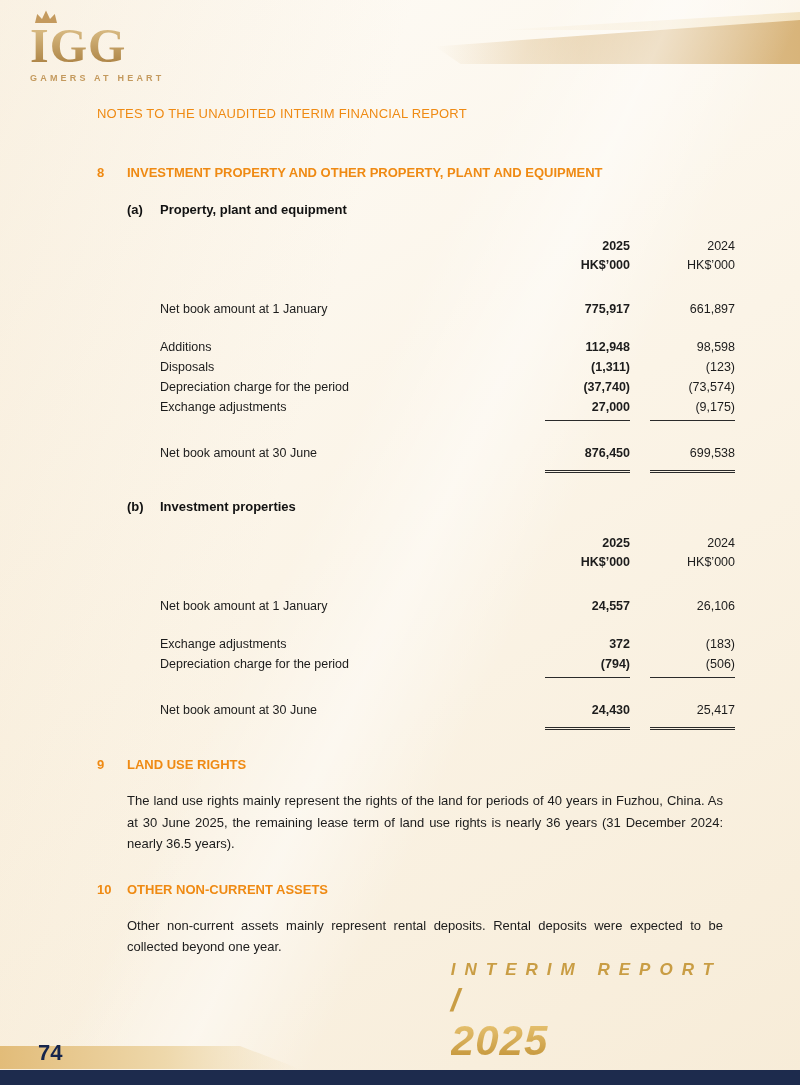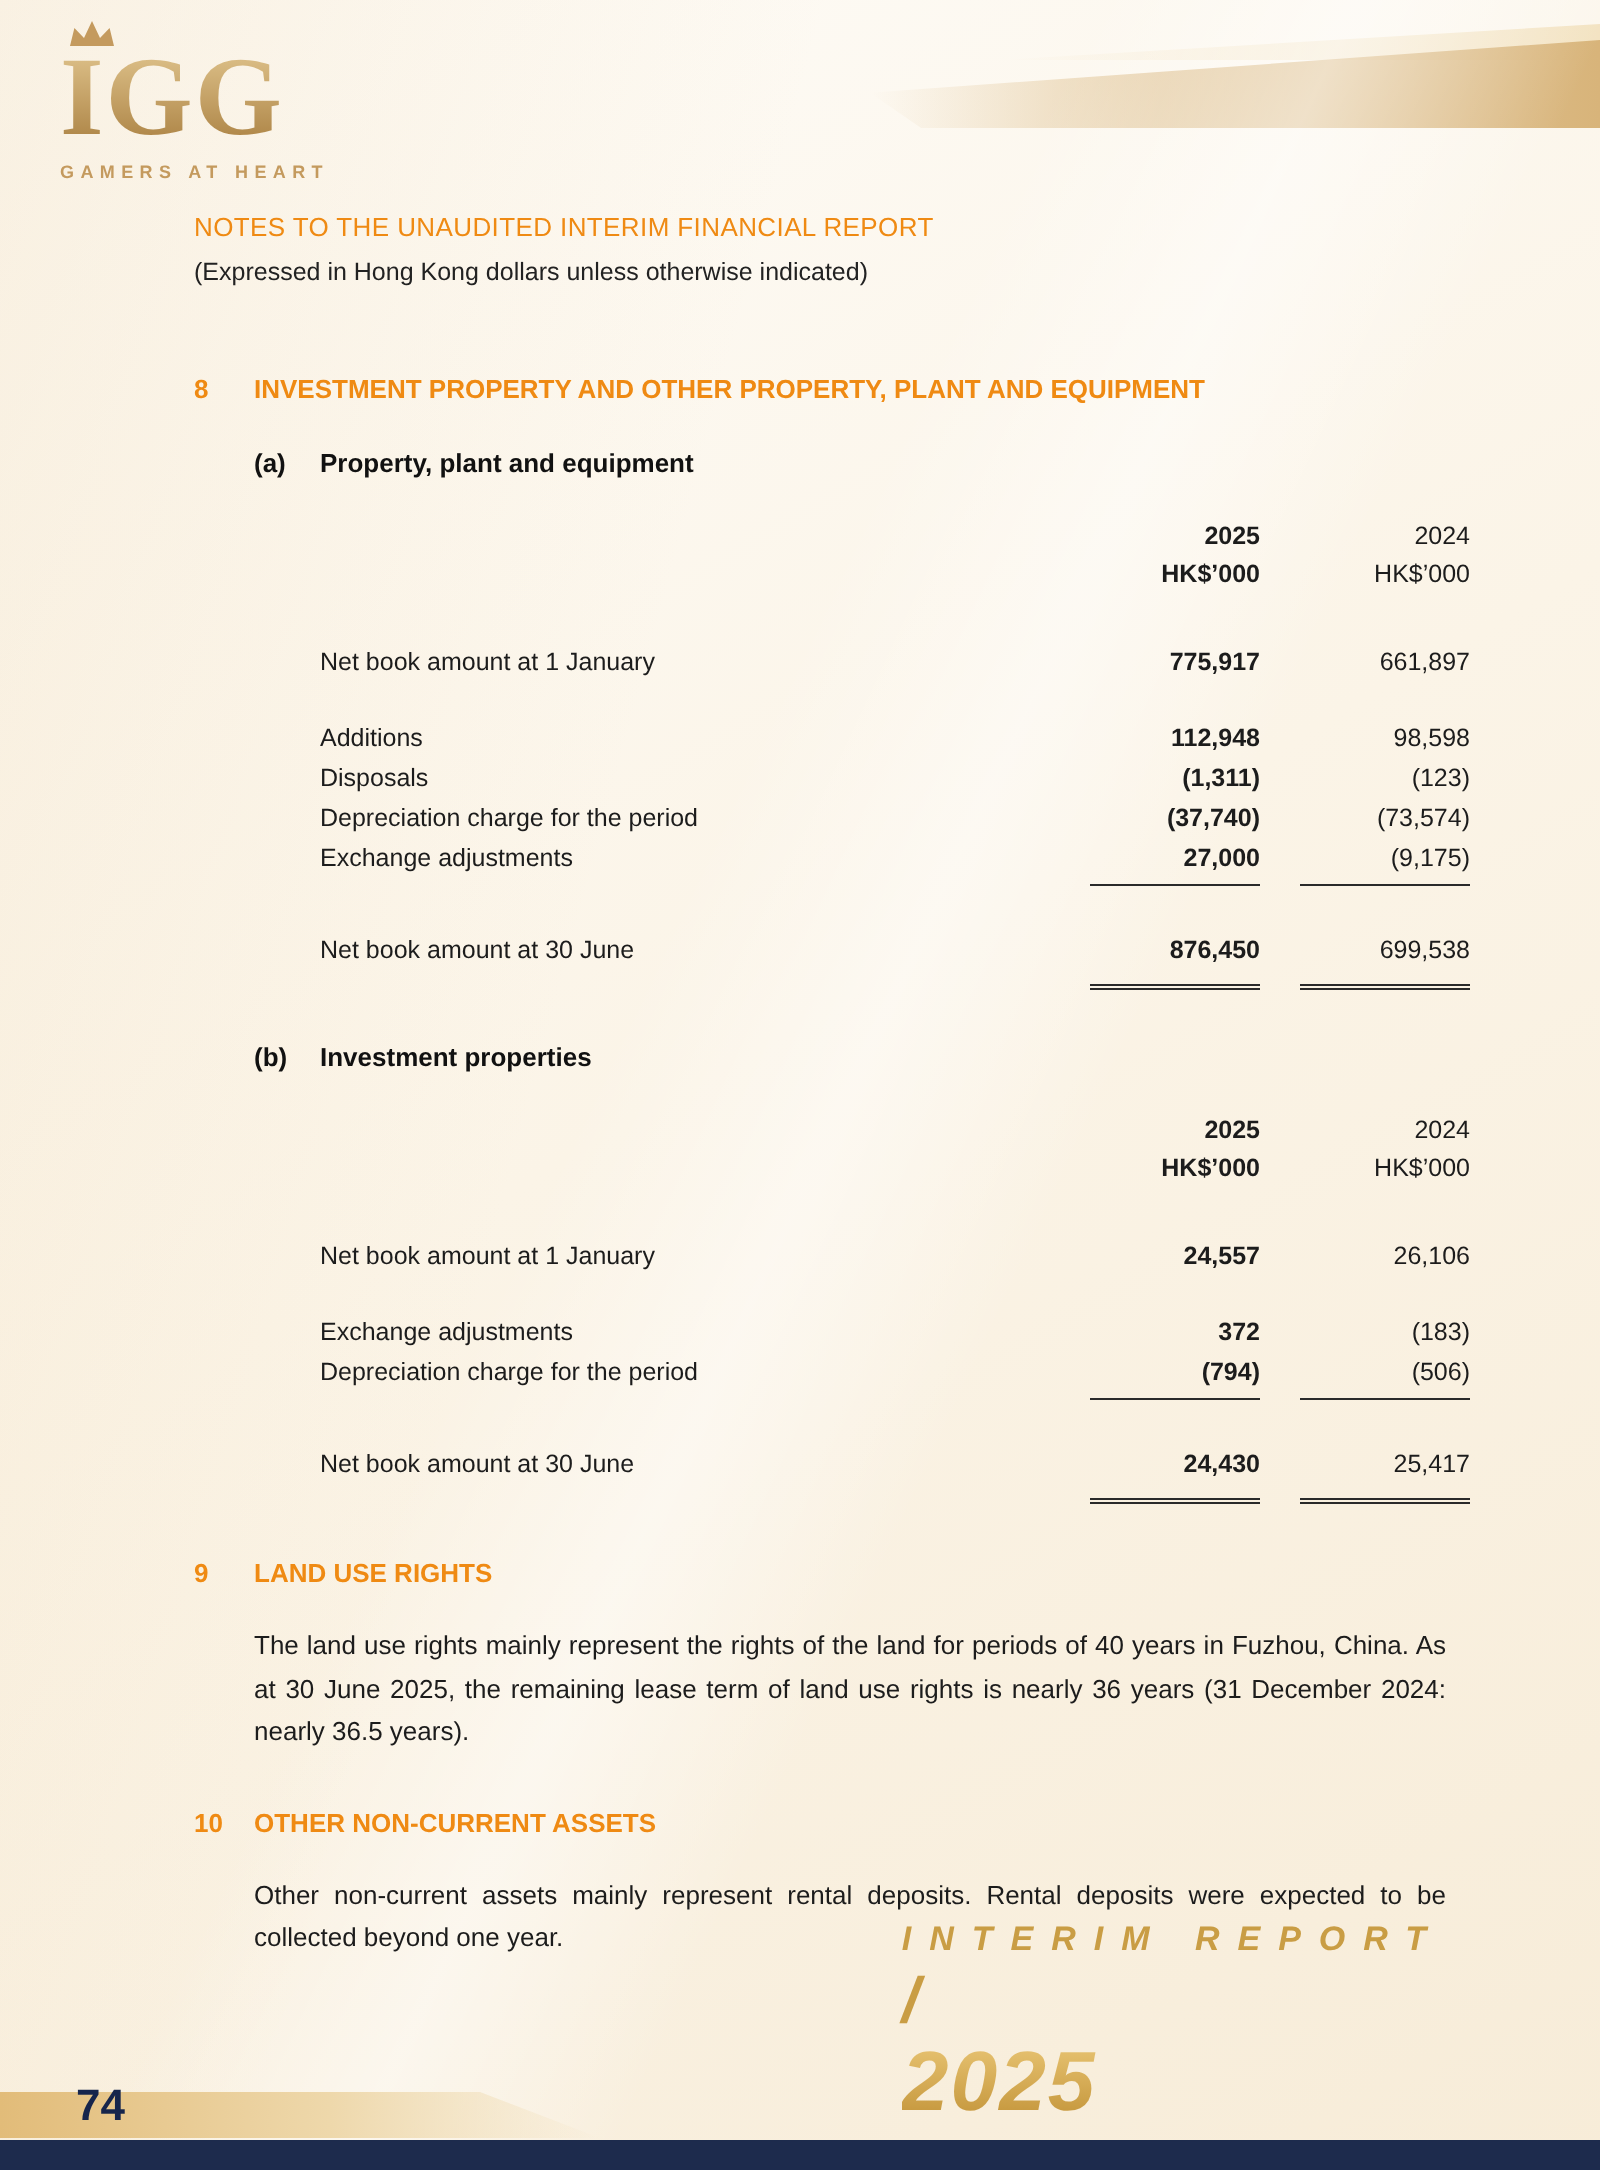--- a/index.html
+++ b/index.html
@@ -28,21 +28,21 @@
   }
   .bg-sheen {
     position:absolute; inset:0; pointer-events:none;
     background:linear-gradient(115deg, transparent 42%, rgba(255,255,255,.45) 52%, transparent 62%);
   }
   
   .logo { position:absolute; top:10px; left:30px; }
   .logo-crown { display:block; margin-left:4px; }
   .logo-name {
     font-family:"Liberation Serif", serif; font-weight:bold;
-    font-size:56px; line-height:.92; letter-spacing:1px;
+    font-size:48px; line-height:.92; letter-spacing:1px;
     background:linear-gradient(#dfc38c, #a87e3f);
     -webkit-background-clip:text; background-clip:text;
     -webkit-text-fill-color:transparent; color:#bf9452;
   }
   .logo-tagline { margin-top:5px; font-size:9px; letter-spacing:3.2px; color:#c49a5e; font-weight:bold; }
   
   .content { position:relative; padding:106px 65px 0 97px; }
   .page-title { font-size:13px; font-weight:normal; color:#EF8A13; letter-spacing:.2px; }
   .page-subtitle { margin-top:8px; font-size:12.5px; color:#222; }
   .sec { margin-top:44px; }
@@ -99,21 +99,20 @@
     <svg class="logo-crown" width="24" height="14" viewBox="0 0 24 14">
       <path d="M1 13 L3.2 4 L8 9 L12 0.5 L16 9 L20.8 4 L23 13 Z" fill="#c49a5e"></path>
     </svg>
     <div class="logo-name">IGG</div>
     <div class="logo-tagline">GAMERS AT HEART</div>
   </div>
 
   <div class="content">
 
     <h1 class="page-title">NOTES TO THE UNAUDITED INTERIM FINANCIAL REPORT</h1>
-    <p class="page-subtitle">(Expressed in Hong Kong dollars unless otherwise indicated)</p>
 
     <section class="sec">
       <div class="sec-head">
         <span class="sec-num">8</span>
         <span class="sec-title">INVESTMENT PROPERTY AND OTHER PROPERTY, PLANT AND EQUIPMENT</span>
       </div>
 
       <div class="sub">
         <div class="sub-head">
           <span class="sub-num">(a)</span>

